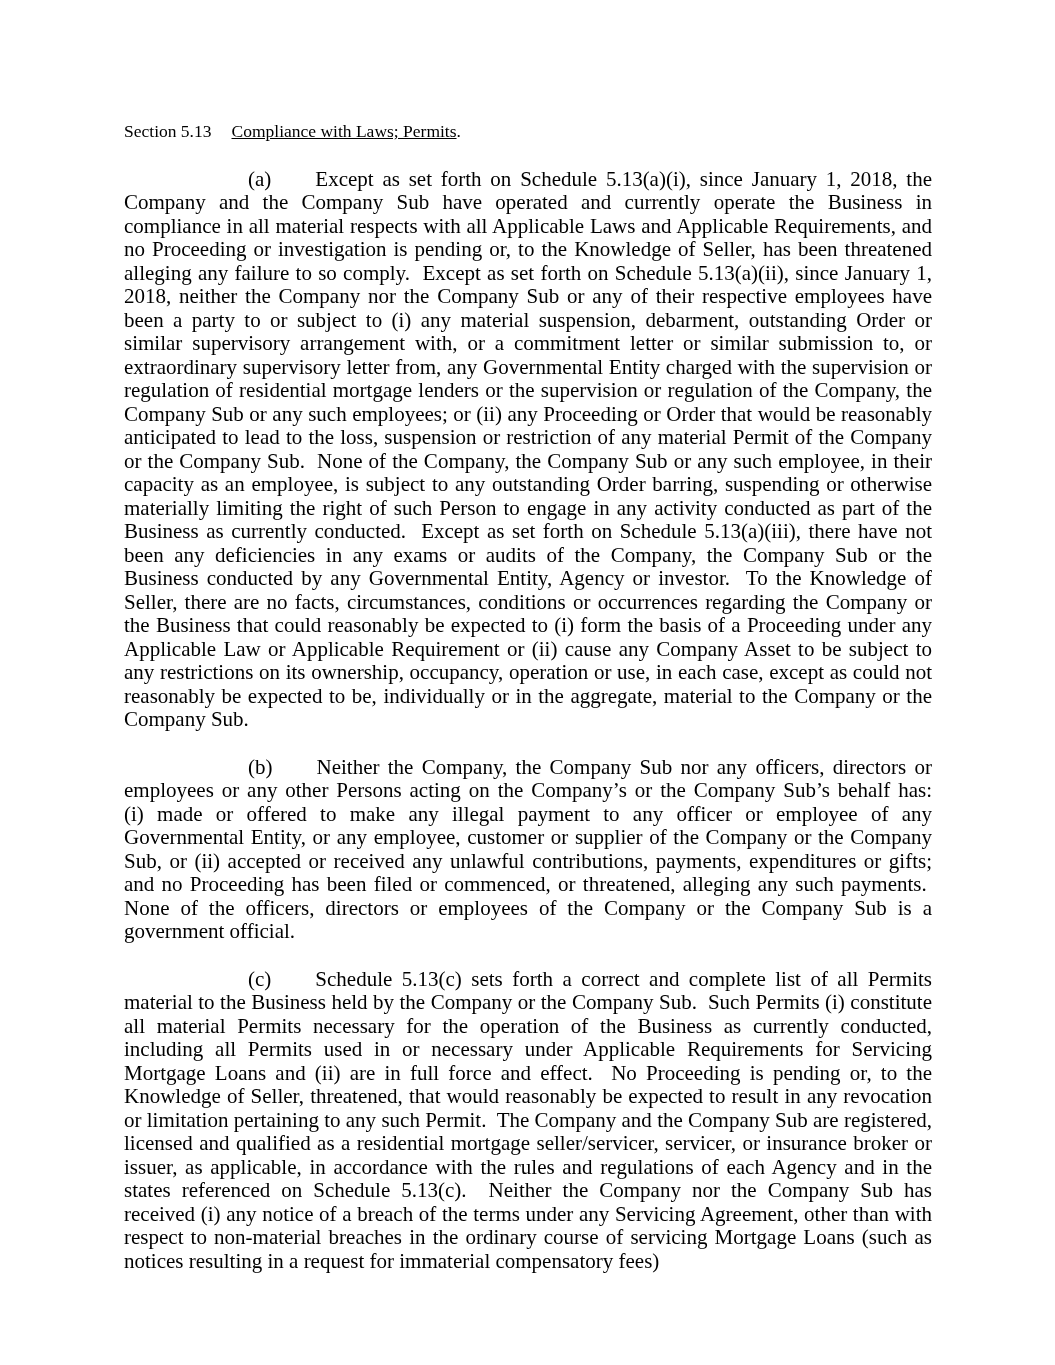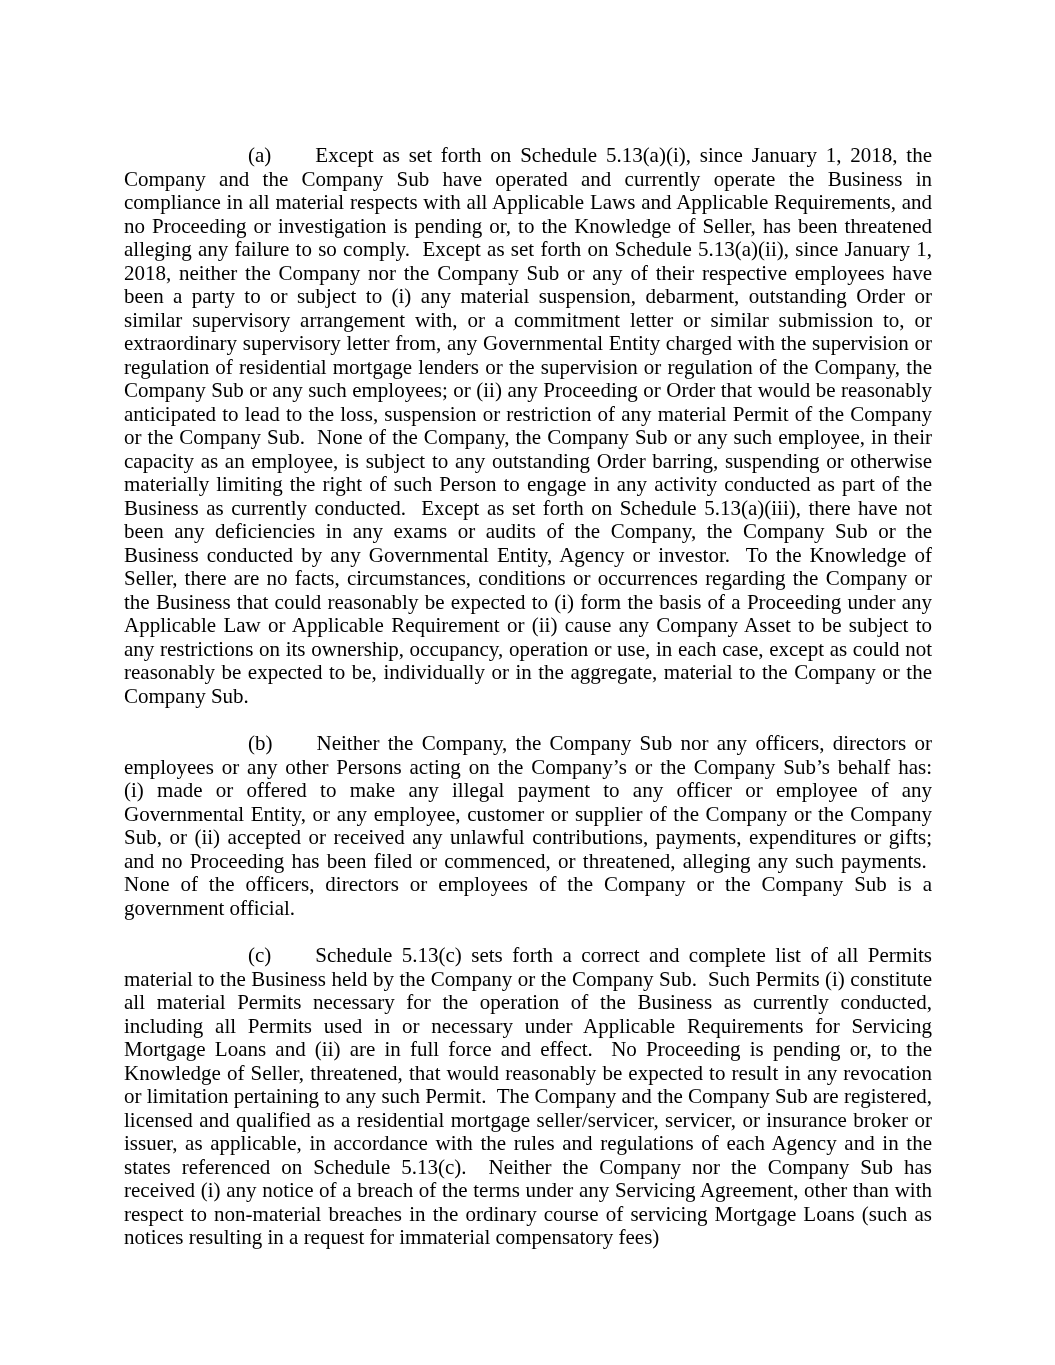--- a/index.html
+++ b/index.html
@@ -55,20 +55,23 @@
     font-size: 16px;
     line-height: 22px;
   }
 </style>
 </head>
 <body>
 
 <div class="page">
   <div class="content">
 
+    <div class="heading">
+      <span>Section 5.13</span><span class="heading-gap"></span><span class="underlined">Compliance with Laws; Permits</span><span>.</span>
+    </div>
 
     <p class="para">
       <span>(a)</span><span class="tab-spacer"></span><span>Except as set forth on Schedule&nbsp;5.13(a)(i), since January 1, 2018, the Company and the Company Sub have operated and currently operate the Business in compliance in all material respects with all Applicable Laws and Applicable Requirements, and no Proceeding or investigation is pending or, to the Knowledge of Seller, has been threatened alleging any failure to so comply.&nbsp; Except as set forth on Schedule&nbsp;5.13(a)(ii), since January 1, 2018, neither the Company nor the Company Sub or any of their respective employees have been a party to or subject to (i) any material suspension, debarment, outstanding Order or similar supervisory arrangement with, or a commitment letter or similar submission to, or extraordinary supervisory letter from, any Governmental Entity charged with the supervision or regulation of residential mortgage lenders or the supervision or regulation of the Company, the Company Sub or any such employees; or (ii)&nbsp;any Proceeding or Order that would be reasonably anticipated to lead to the loss, suspension or restriction of any material Permit of the Company or the Company Sub.&nbsp; None of the Company, the Company Sub or any such employee, in their capacity as an employee, is subject to any outstanding Order barring, suspending or otherwise materially limiting the right of such Person to engage in any activity conducted as part of the Business as currently conducted.&nbsp; Except as set forth on Schedule&nbsp;5.13(a)(iii), there have not been any deficiencies in any exams or audits of the Company, the Company Sub or the Business conducted by any Governmental Entity, Agency or investor.&nbsp; To the Knowledge of Seller, there are no facts, circumstances, conditions or occurrences regarding the Company or the Business that could reasonably be expected to (i) form the basis of a Proceeding under any Applicable Law or Applicable Requirement or (ii) cause any Company Asset to be subject to any restrictions on its ownership, occupancy, operation or use, in each case, except as could not reasonably be expected to be, individually or in the aggregate, material to the Company or the Company Sub.</span>
     </p>
 
     <p class="para">
       <span>(b)</span><span class="tab-spacer"></span><span>Neither the Company, the Company Sub nor any officers, directors or employees or any other Persons acting on the Company’s or the Company Sub’s behalf has: (i)&nbsp;made or offered to make any illegal payment to any officer or employee of any Governmental Entity, or any employee, customer or supplier of the Company or the Company Sub, or (ii)&nbsp;accepted or received any unlawful contributions, payments, expenditures or gifts; and no Proceeding has been filed or commenced, or threatened, alleging any such payments.&nbsp; None of the officers, directors or employees of the Company or the Company Sub is a government official.</span>
     </p>
 
     <p class="para">

